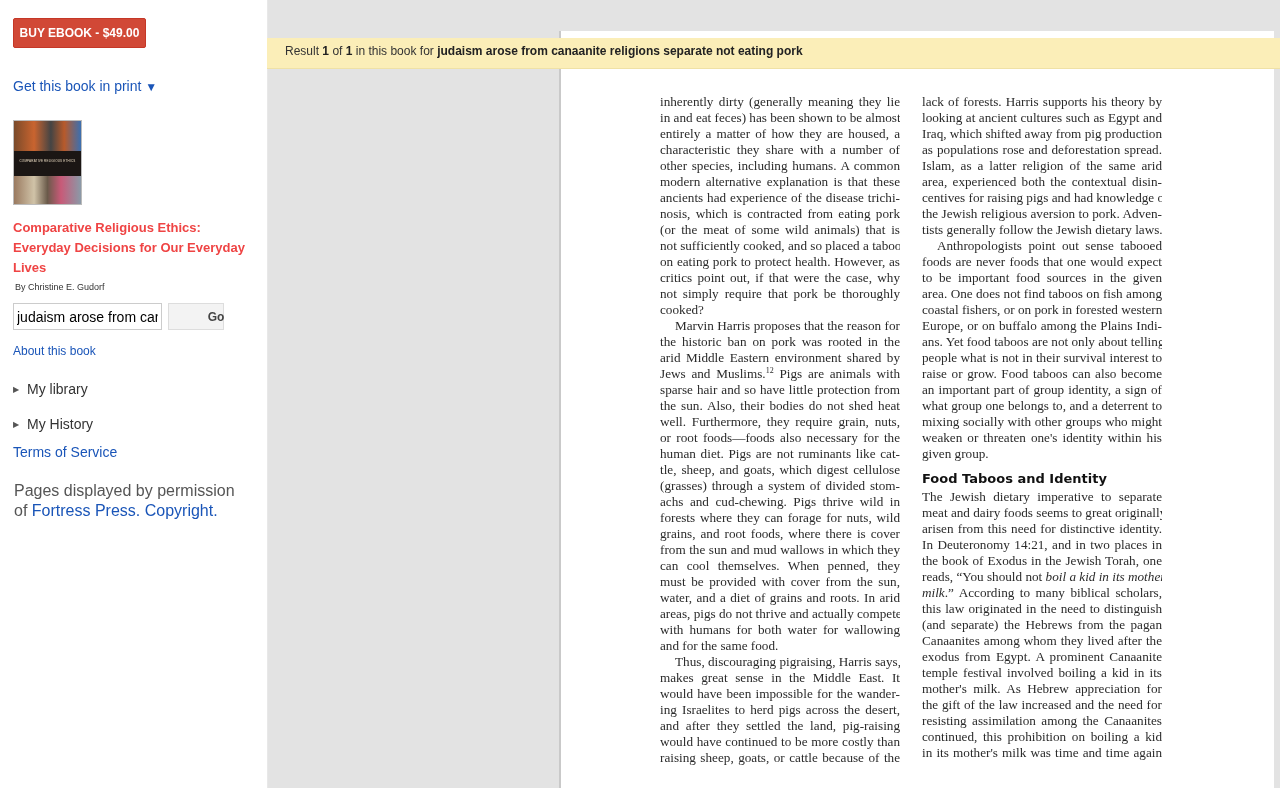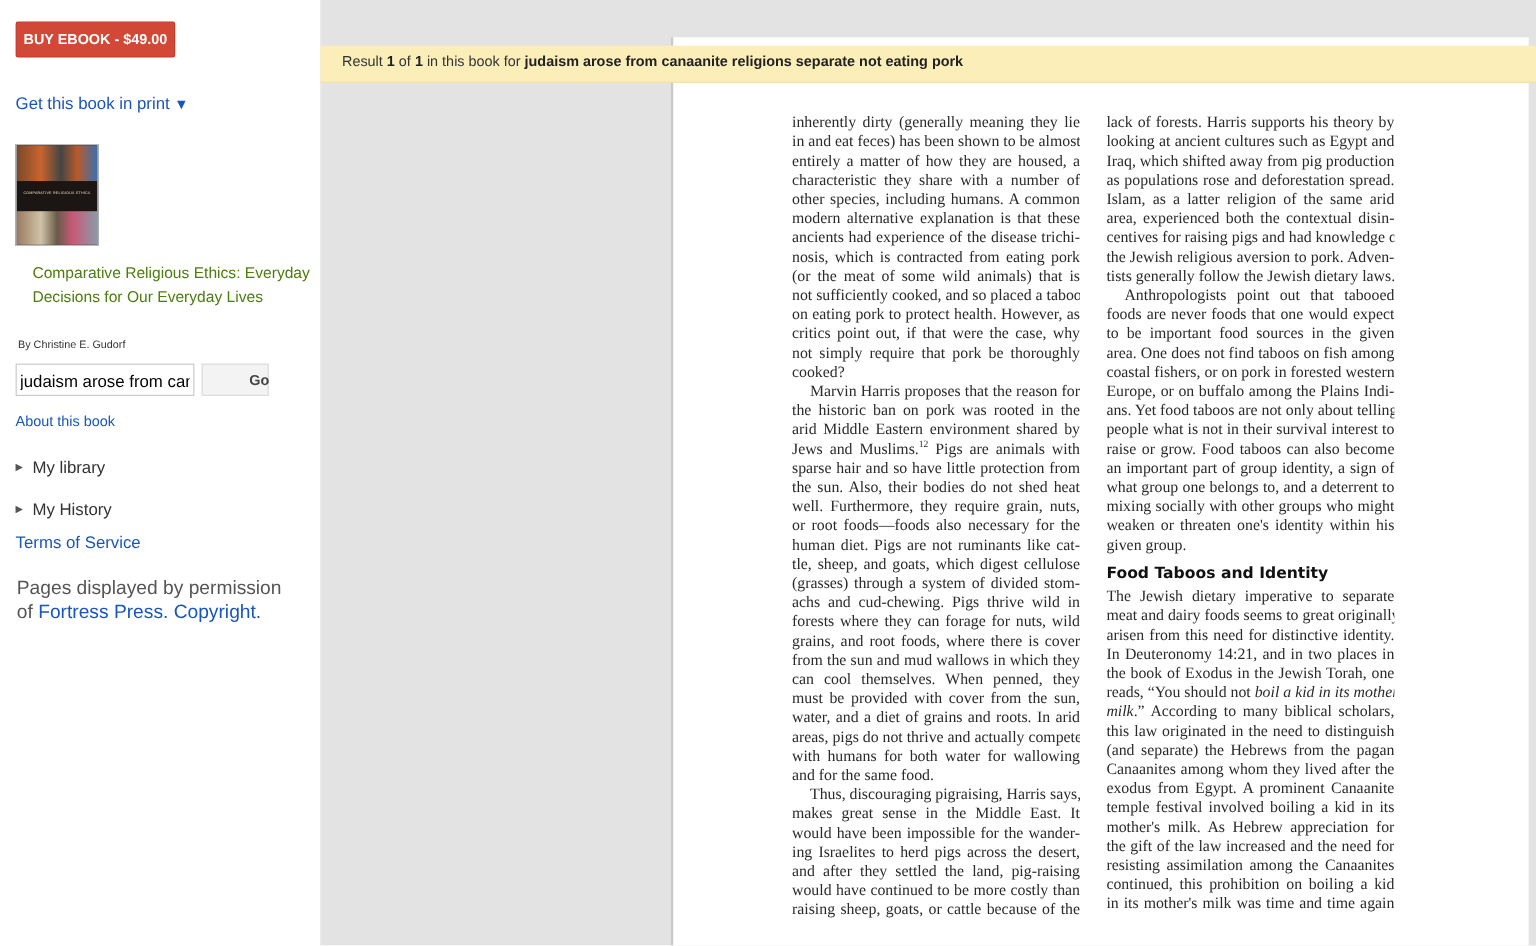--- a/index.html
+++ b/index.html
@@ -4,21 +4,21 @@
 <style>
   html, body { margin:0; padding:0; }
   body { width:1280px; height:788px; overflow:hidden; position:relative; background:#fff; font-family:"Liberation Sans", sans-serif; }
   #sidebar { position:absolute; left:0; top:0; width:289px; height:788px; background:#fff; }
   .buy-btn { position:absolute; left:13px; top:18px; width:133px; height:30px; background:#d14836; color:#fff; font-weight:bold; font-size:12px; border:1px solid #c53727; border-radius:2px; display:flex; align-items:center; justify-content:center; box-sizing:border-box; cursor:pointer; }
   .print-link { position:absolute; left:13px; top:78px; font-size:14px; color:#1a55b8; cursor:pointer; }
   .cover { position:absolute; left:13px; top:120px; width:69px; height:85px; border:1px solid #bbb; box-sizing:border-box; overflow:hidden; background:#222; }
   .cover .top { height:30px; background:linear-gradient(90deg,#7a4a2a 0%,#c9642f 30%,#444 55%,#b85a2a 75%,#3b6fb0 100%); }
   .cover .mid { height:25px; background:#1b1614; color:#e8d9c0; font-size:3px; text-align:center; padding-top:8px; box-sizing:border-box; letter-spacing:0.2px; }
   .cover .bot { height:30px; background:linear-gradient(90deg,#9a7a60 0%,#d0c3a8 30%,#6a5a4a 50%,#c85a78 70%,#8a9aa8 100%); }
-  .book-title { position:absolute; left:27px; top:218px; width:240px; font-size:13px; font-weight:normal; color:#4d7c0f; line-height:20px; }
+  .book-title { position:absolute; left:13px; top:218px; width:240px; font-size:13px; font-weight:bold; color:#ef4444; line-height:20px; }
   .author { position:absolute; left:15px; top:282px; font-size:9px; color:#333; }
   .search-input { position:absolute; left:13px; top:303px; width:149px; height:27px; border:1px solid #ccc; box-sizing:border-box; font-size:14px; font-family:"Liberation Sans", sans-serif; padding:0 3px; color:#000; }
   .go-btn { position:absolute; left:168px; top:303px; width:56px; height:27px; background:#f3f3f3; border:1px solid #ddd; box-sizing:border-box; font-size:12px; font-weight:bold; color:#444; display:flex; align-items:center; justify-content:center; cursor:pointer;padding-left:40px; }
   .about-link { position:absolute; left:13px; top:344px; font-size:12px; color:#1a55b8; cursor:pointer; }
   .expander { position:absolute; left:13px; font-size:14px; color:#333; cursor:pointer; display:flex; align-items:center; }
   .expander .tri { font-size:8px; color:#555; width:14px; }
   .terms-link { position:absolute; left:13px; top:444px; font-size:14px; color:#1a55b8; cursor:pointer; }
   .permission { position:absolute; left:14px; top:481px; width:230px; font-size:16px; color:#555; line-height:20px; }
   .permission a { color:#1a55b8; text-decoration:none; cursor:pointer; }
 
@@ -138,21 +138,21 @@
     <div id="col-right-a">
         <span class="ln"><span>lack of forests. Harris supports his theory by</span></span>
         <span class="ln"><span>looking at ancient cultures such as Egypt and</span></span>
         <span class="ln"><span>Iraq, which shifted away from pig production</span></span>
         <span class="ln"><span>as populations rose and deforestation spread.</span></span>
         <span class="ln"><span>Islam, as a latter religion of the same arid</span></span>
         <span class="ln"><span>area, experienced both the contextual disin-</span></span>
         <span class="ln"><span>centives for raising pigs and had knowledge of</span></span>
         <span class="ln"><span>the Jewish religious aversion to pork. Adven-</span></span>
         <span class="ln last"><span>tists generally follow the Jewish dietary laws.</span></span>
-        <span class="ln indent"><span>Anthropologists point out that tabooed</span></span>
+        <span class="ln indent"><span>Anthropologists point out sense tabooed</span></span>
         <span class="ln"><span>foods are never foods that one would expect</span></span>
         <span class="ln"><span>to be important food sources in the given</span></span>
         <span class="ln"><span>area. One does not find taboos on fish among</span></span>
         <span class="ln"><span>coastal fishers, or on pork in forested western</span></span>
         <span class="ln"><span>Europe, or on buffalo among the Plains Indi-</span></span>
         <span class="ln"><span>ans. Yet food taboos are not only about telling</span></span>
         <span class="ln"><span>people what is not in their survival interest to</span></span>
         <span class="ln"><span>raise or grow. Food taboos can also become</span></span>
         <span class="ln"><span>an important part of group identity, a sign of</span></span>
         <span class="ln"><span>what group one belongs to, and a deterrent to</span></span>

